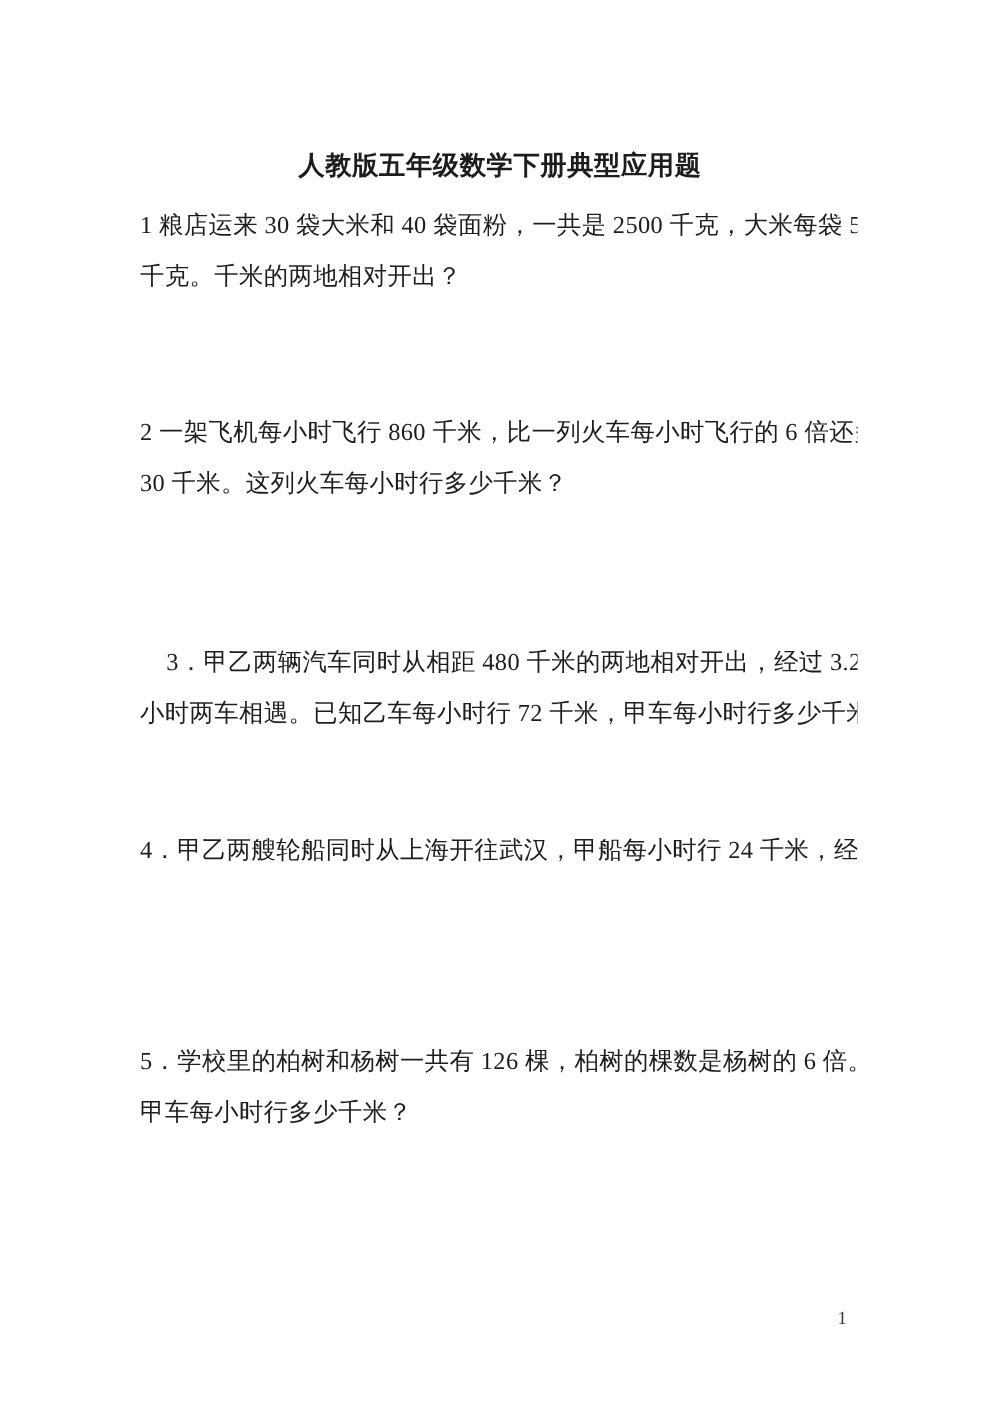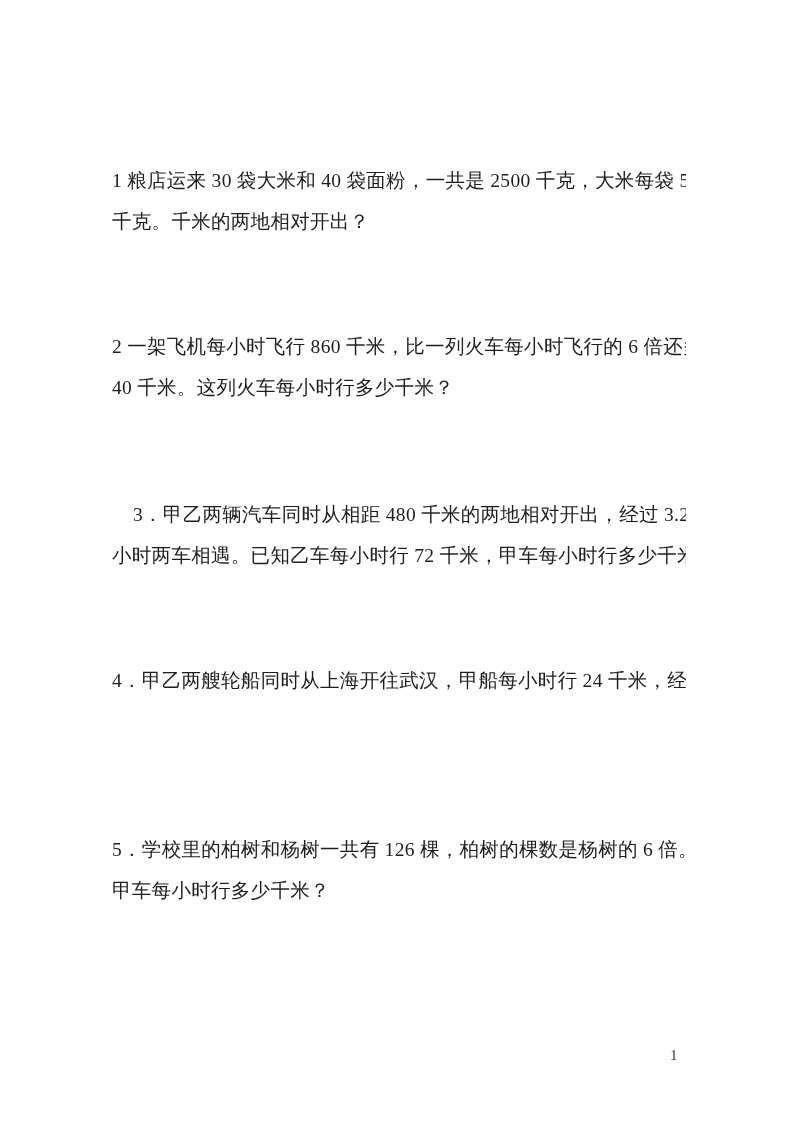--- a/index.html
+++ b/index.html
@@ -37,46 +37,47 @@
   }
   .pline.just {
     text-align: justify;
     text-align-last: justify;
   }
   .pline.indent1 {
     text-indent: 21px;
   }
   .prob-1 { top: 160px; }
   .prob-2 { top: 326px; }
-  .prob-3 { top: 494px; }
+  .prob-3 { top: 510px; }
   .prob-4 { top: 660px; }
   .prob-5 { top: 829px; }
   .page-number {
     position: absolute;
     top: 1046px;
     left: 670px;
     font-size: 15px;
     line-height: 18px;
     color: #3a3a3a;
   }
 </style>
 </head>
 <body>
 
 <div class="page">
 
+  <div class="doc-title">人教版五年级数学下册典型应用题</div>
 
   <div class="prob prob-1">
     <div class="pline just">1 粮店运来 30 袋大米和 40 袋面粉，一共是 2500 千克，大米每袋 50</div>
     <div class="pline">千克。千米的两地相对开出？</div>
   </div>
 
   <div class="prob prob-2">
     <div class="pline just">2 一架飞机每小时飞行 860 千米，比一列火车每小时飞行的 6 倍还多</div>
-    <div class="pline">40 千米。这列火车每小时行多少千米？</div>
+    <div class="pline">30 千米。这列火车每小时行多少千米？</div>
   </div>
 
   <div class="prob prob-3">
     <div class="pline just indent1">3．甲乙两辆汽车同时从相距 480 千米的两地相对开出，经过 3.2</div>
     <div class="pline">小时两车相遇。已知乙车每小时行 72 千米，甲车每小时行多少千米</div>
   </div>
 
   <div class="prob prob-4">
     <div class="pline just">4．甲乙两艘轮船同时从上海开往武汉，甲船每小时行 24 千米，经过</div>
   </div>

